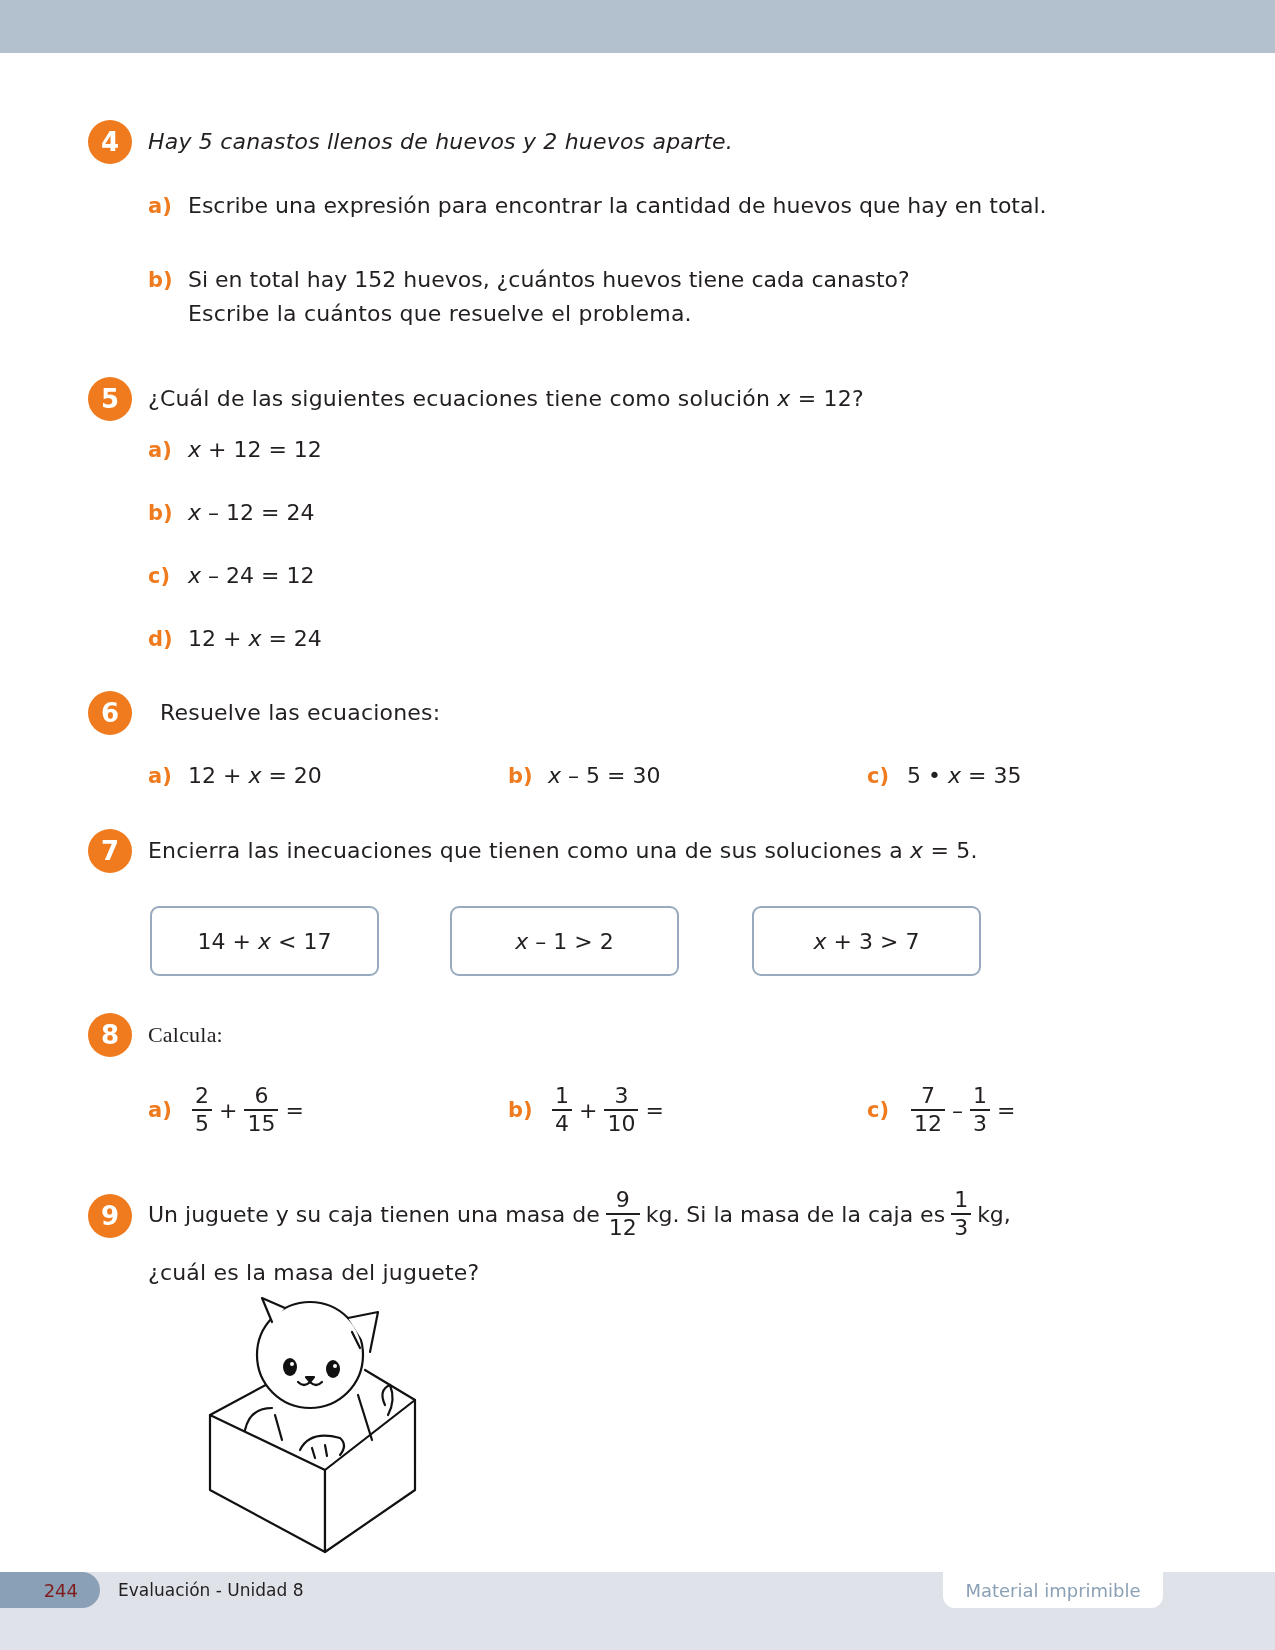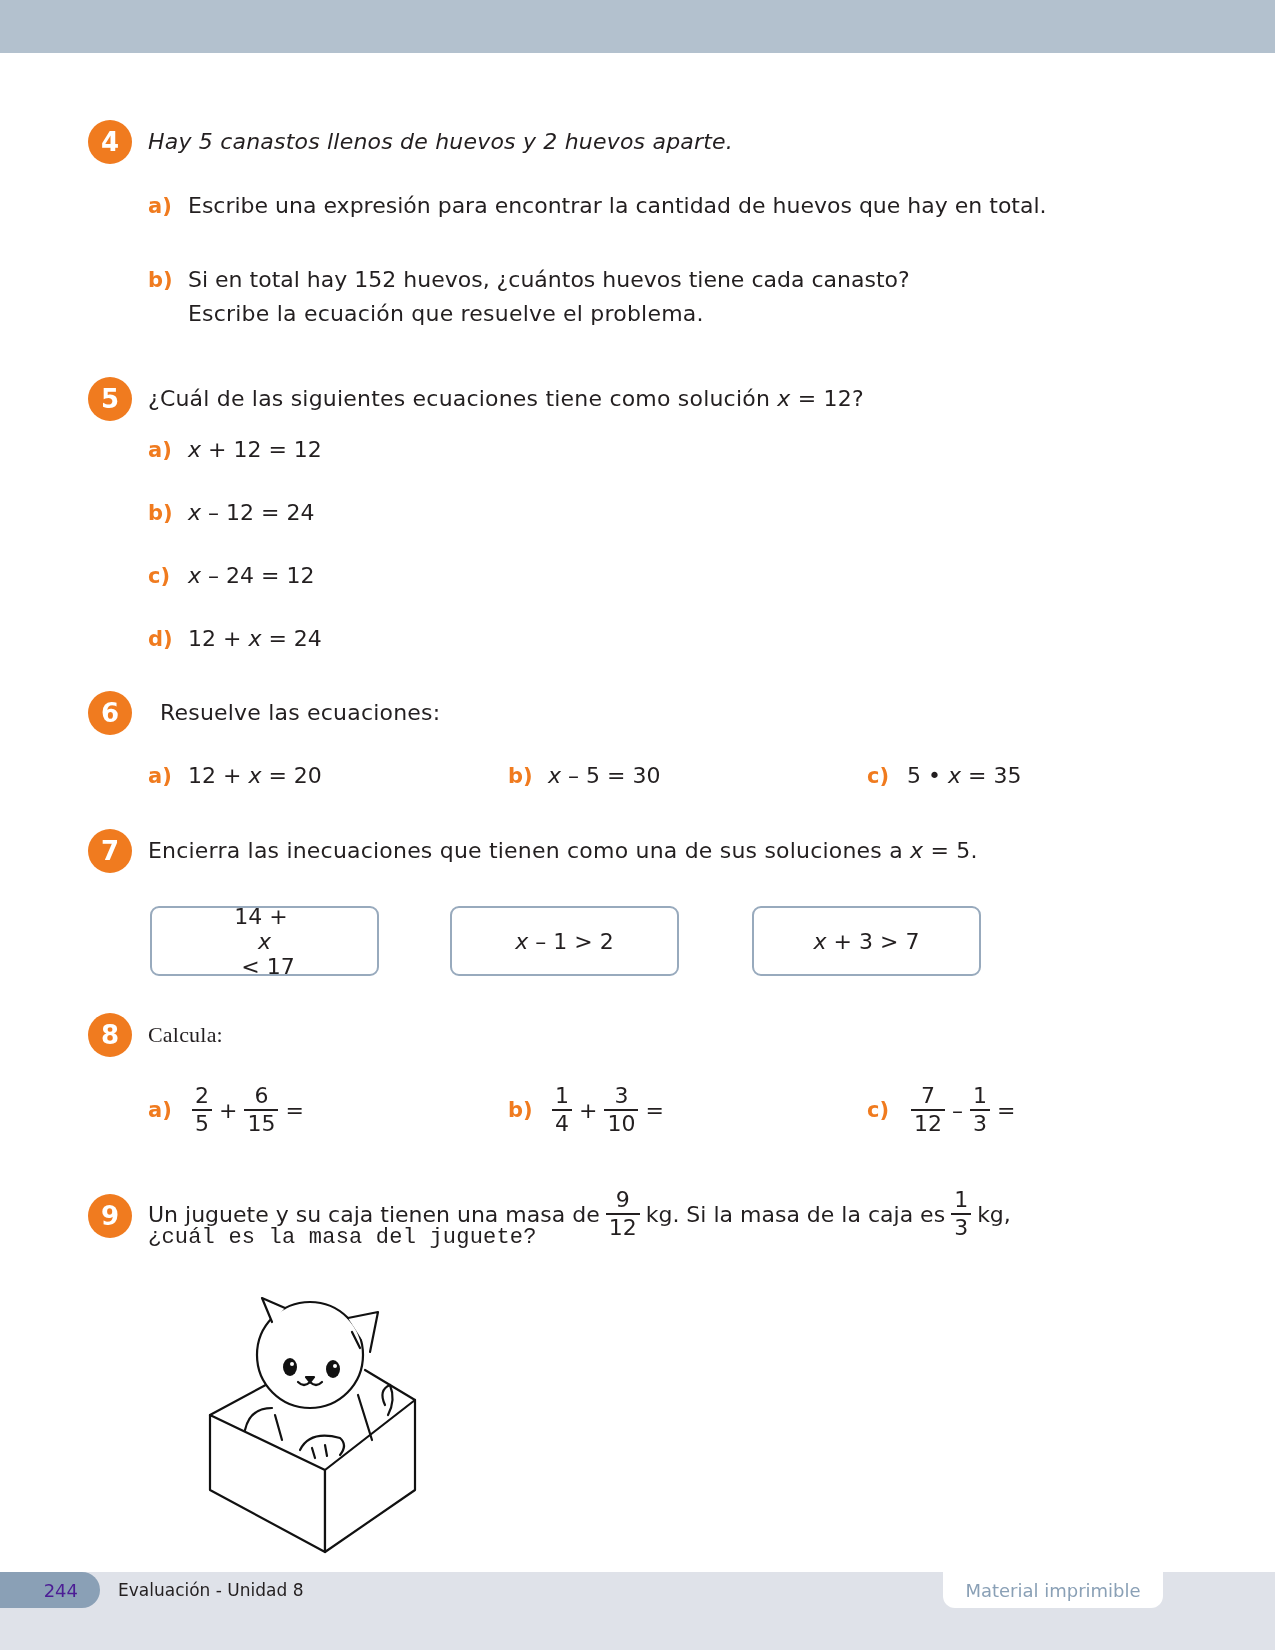--- a/index.html
+++ b/index.html
@@ -16,21 +16,21 @@
   .ineq-box { position:absolute; top:906px; width:229px; height:70px; border:2px solid #98aabd;
               border-radius:9px; box-sizing:border-box; display:flex; align-items:center;
               justify-content:center; font-size:22px; }
   .frac-row { position:absolute; display:flex; align-items:center; font-size:22px; }
   .frac { display:inline-flex; flex-direction:column; align-items:center; margin:0 4px; }
   .frac .num { padding:0 3px; line-height:26px; }
   .frac .den { padding:0 3px; line-height:26px; border-top:2px solid #231f20; }
   .op { margin:0 3px; }
   .footer-band { position:absolute; left:0; top:1572px; width:1275px; height:78px; background:#dfe2e9; }
   .page-pill { position:absolute; left:0; top:1572px; width:100px; height:36px; background:#8aa0b6;
-               border-radius:0 18px 18px 0; color:#4c1d95; font-size:18px; display:flex;
+               border-radius:0 18px 18px 0; color:#7f1d1d; font-size:18px; display:flex;
                align-items:center; justify-content:flex-end; padding-right:22px; box-sizing:border-box; }
   .footer-title { position:absolute; left:118px; top:1580px; font-size:17px; color:#231f20; }
   .material-tab { position:absolute; left:943px; top:1572px; width:220px; height:36px; background:#fff;
                   border-radius:0 0 12px 12px; color:#8aa0b6; font-size:18px; display:flex;
                   align-items:center; justify-content:center; }
   .cat { position:absolute; left:200px; top:1290px; }
 </style>
 </head>
 <body>
 
@@ -39,21 +39,21 @@
 <div class="badge" style="left:88px;top:120px;">4</div>
 <div class="q-text" style="left:148px;top:129px;font-style:italic;">Hay 5 canastos llenos de huevos y 2 huevos aparte.</div>
 <div class="item" style="left:148px;top:193px;">
   <span class="lbl">a)</span>
   <span>Escribe una expresión para encontrar la cantidad de huevos que hay en total.</span>
 </div>
 <div class="item" style="left:148px;top:267px;">
   <span class="lbl">b)</span>
   <span>Si en total hay 152 huevos, ¿cuántos huevos tiene cada canasto?</span>
 </div>
-<div class="q-text" style="left:188px;top:301px;">Escribe la ecuación que resuelve el problema.</div>
+<div class="q-text" style="left:188px;top:301px;">Escribe la cuántos que resuelve el problema.</div>
 
 <div class="badge" style="left:88px;top:377px;">5</div>
 <div class="q-text" style="left:148px;top:386px;"><span>¿Cuál de las siguientes ecuaciones tiene como solución </span><span class="it">x</span><span> = 12?</span></div>
 <div class="item" style="left:148px;top:437px;">
   <span class="lbl">a)</span>
   <span></span>
     <span class="it">x</span>
     <span style="white-space:pre"> + 12 = 12</span>
 </div>
 <div class="item" style="left:148px;top:500px;">
@@ -91,21 +91,21 @@
 </div>
 <div class="item" style="left:867px;top:763px;">
   <span class="lbl">c)</span>
   <span style="white-space:pre">5 • </span>
     <span class="it">x</span>
     <span style="white-space:pre"> = 35</span>
 </div>
 
 <div class="badge" style="left:88px;top:829px;">7</div>
 <div class="q-text" style="left:148px;top:838px;"><span>Encierra las inecuaciones que tienen como una de sus soluciones a </span><span class="it">x</span><span> = 5.</span></div>
-<div class="ineq-box" style="left:150px;flex-direction:column;">
+<div class="ineq-box" style="left:150px;">
   <span style="white-space:pre">14 + </span>
     <span class="it">x</span>
     <span style="white-space:pre"> &lt; 17</span>
 </div>
 <div class="ineq-box" style="left:450px;">
   <span></span>
     <span class="it">x</span>
     <span style="white-space:pre"> – 1 &gt; 2</span>
 </div>
 <div class="ineq-box" style="left:752px;">
@@ -164,21 +164,21 @@
       <span class="num">9</span>
       <span class="den">12</span>
     </span>
   <span>kg. Si la masa de la caja es</span>
   <span class="frac" style="margin:0 6px;">
       <span class="num">1</span>
       <span class="den">3</span>
     </span>
   <span>kg,</span>
 </div>
-<div class="q-text" style="left:148px;top:1225px;font-family:Liberation Mono, monospace;">¿cuál es la masa del juguete?</div>
+<div class="q-text" style="left:148px;top:1260px;">¿cuál es la masa del juguete?</div>
 
 <svg class="cat" width="230" height="270" viewBox="0 0 230 270">
   <g fill="none" stroke="#111" stroke-width="2.2" stroke-linejoin="round" stroke-linecap="round">
 
     <polyline points="10,125 75,90"></polyline>
     <polyline points="165,80 215,110"></polyline>
 
     <polygon points="10,125 125,180 125,262 10,200" fill="#fff"></polygon>
     <polygon points="125,180 215,110 215,200 125,262" fill="#fff"></polygon>
 

